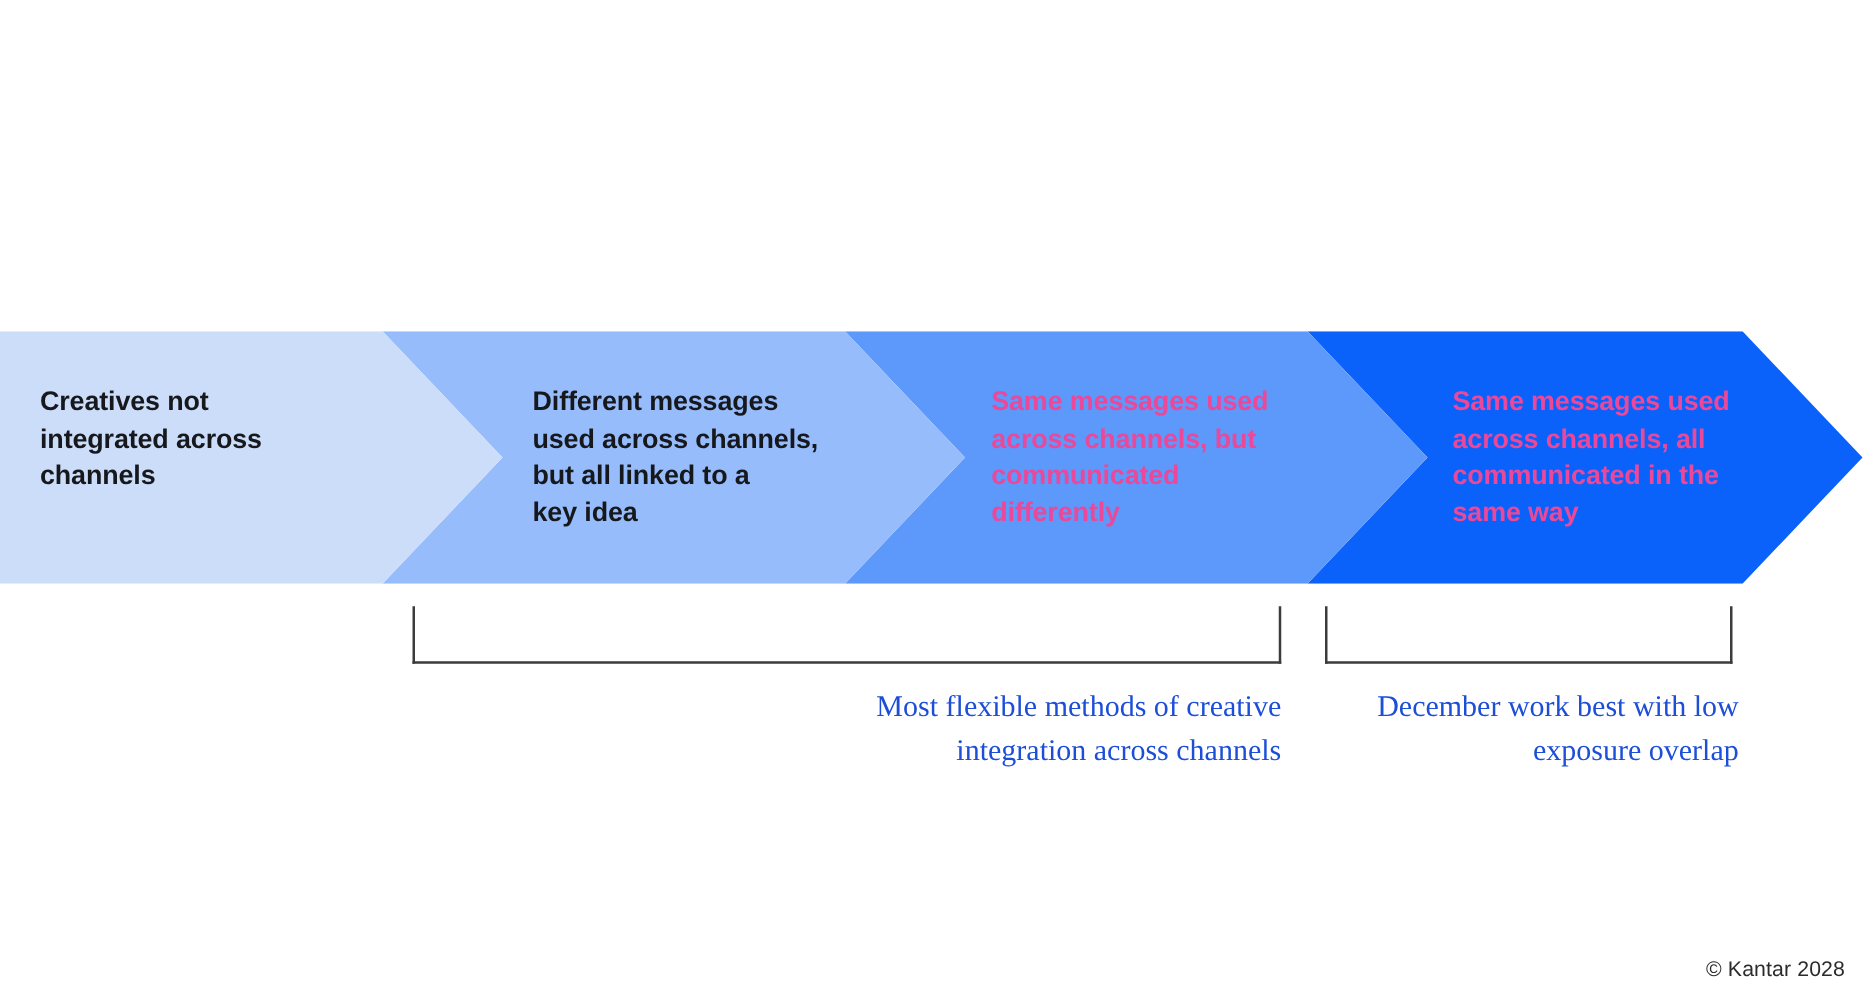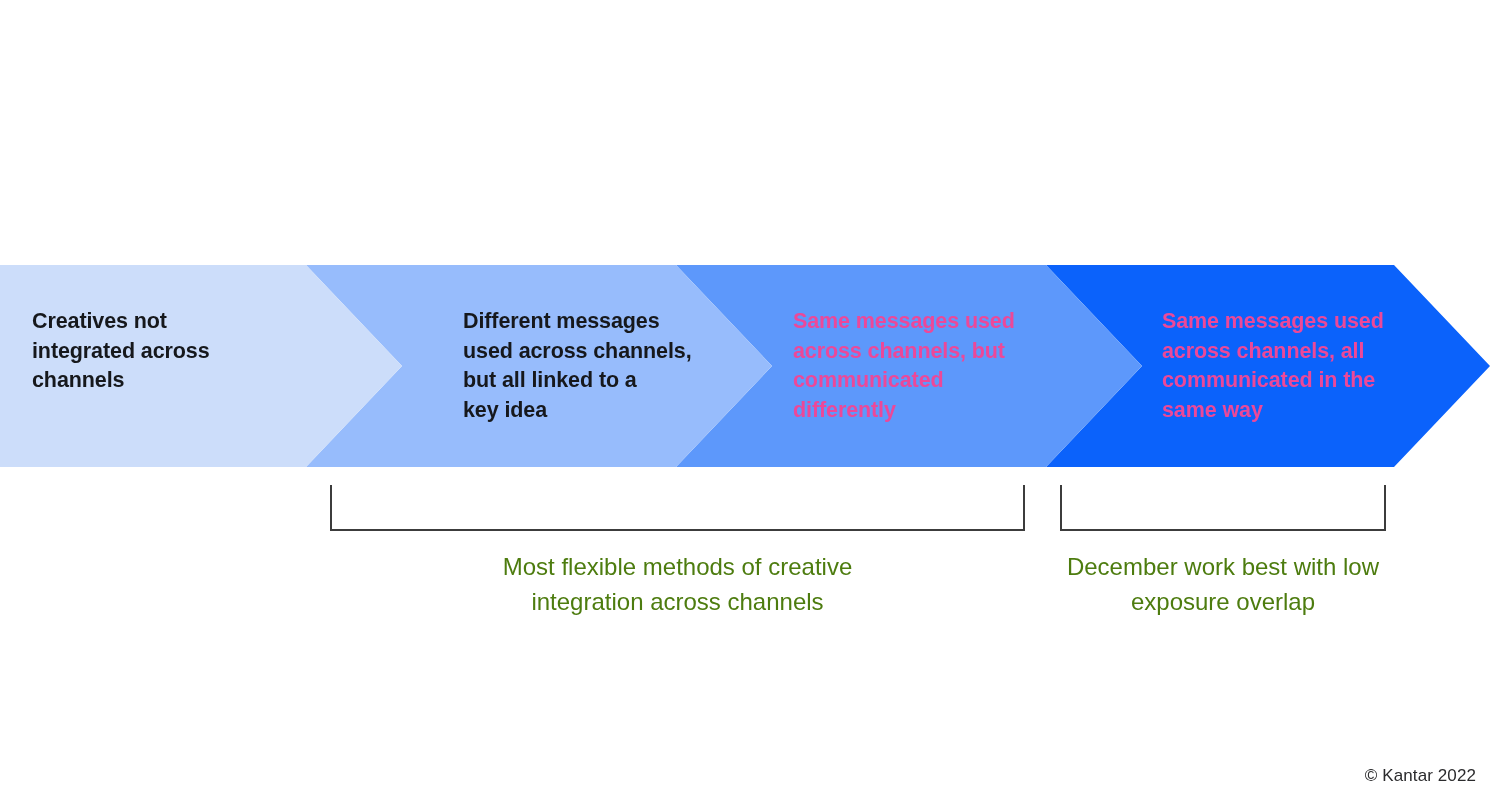--- a/index.html
+++ b/index.html
@@ -47,45 +47,45 @@
     font-size: 21.5px;
     line-height: 29.5px;
     letter-spacing: -0.1px;
     white-space: pre-line;
     z-index: 3;
   }
   .chevron-label.dark  { color: #16181c; }
   .chevron-label.light { color: #ec4899; }
 
   .lbl-1 { left: 32px;   top: 42px;  width: 245px; }
-  .lbl-2 { left: 426px;  top: 42px;  width: 268px; margin-left: 37px; }
+  .lbl-2 { left: 426px;  top: 42px;  width: 268px; }
   .lbl-3 { left: 793px;  top: 42px;  width: 255px; }
   .lbl-4 { left: 1162px; top: 42px;  width: 268px; }
 
   
   .bracket {
     position: absolute;
     box-sizing: border-box;
     border-left: 2px solid #3c3c3c;
     border-right: 2px solid #3c3c3c;
     border-bottom: 2px solid #3c3c3c;
     border-top: none;
     height: 46px;
   }
   .bracket-1 { left: 330px;  top: 485px; width: 695px; }
   .bracket-2 { left: 1060px; top: 485px; width: 326px; }
 
   .bracket-caption {
     position: absolute;
-    text-align: center;
-    font-family: Liberation Sans, sans-serif;
+    text-align: right;
+    font-family: Liberation Serif, serif;
     font-weight: normal;
     font-size: 24px;
     line-height: 35px;
-    color: #4d7c0f;
+    color: #1d4ed8;
     white-space: pre-line;
   }
   .cap-1 { left: 330px;  top: 549px; width: 695px; }
   .cap-2 { left: 1055px; top: 549px; width: 336px; }
 
   
   .copyright {
     position: absolute;
     right: 24px;
     bottom: 14px;
@@ -135,15 +135,15 @@
 
   <div class="bracket bracket-1"></div>
   <div class="bracket bracket-2"></div>
 
   <div class="bracket-caption cap-1">Most flexible methods of creative
 integration across channels</div>
 
   <div class="bracket-caption cap-2">December work best with low
 exposure overlap</div>
 
-  <div class="copyright">© Kantar 2022</div>
+  <div class="copyright">© Kantar 2028</div>
 
 </div>
 
 </body></html>

